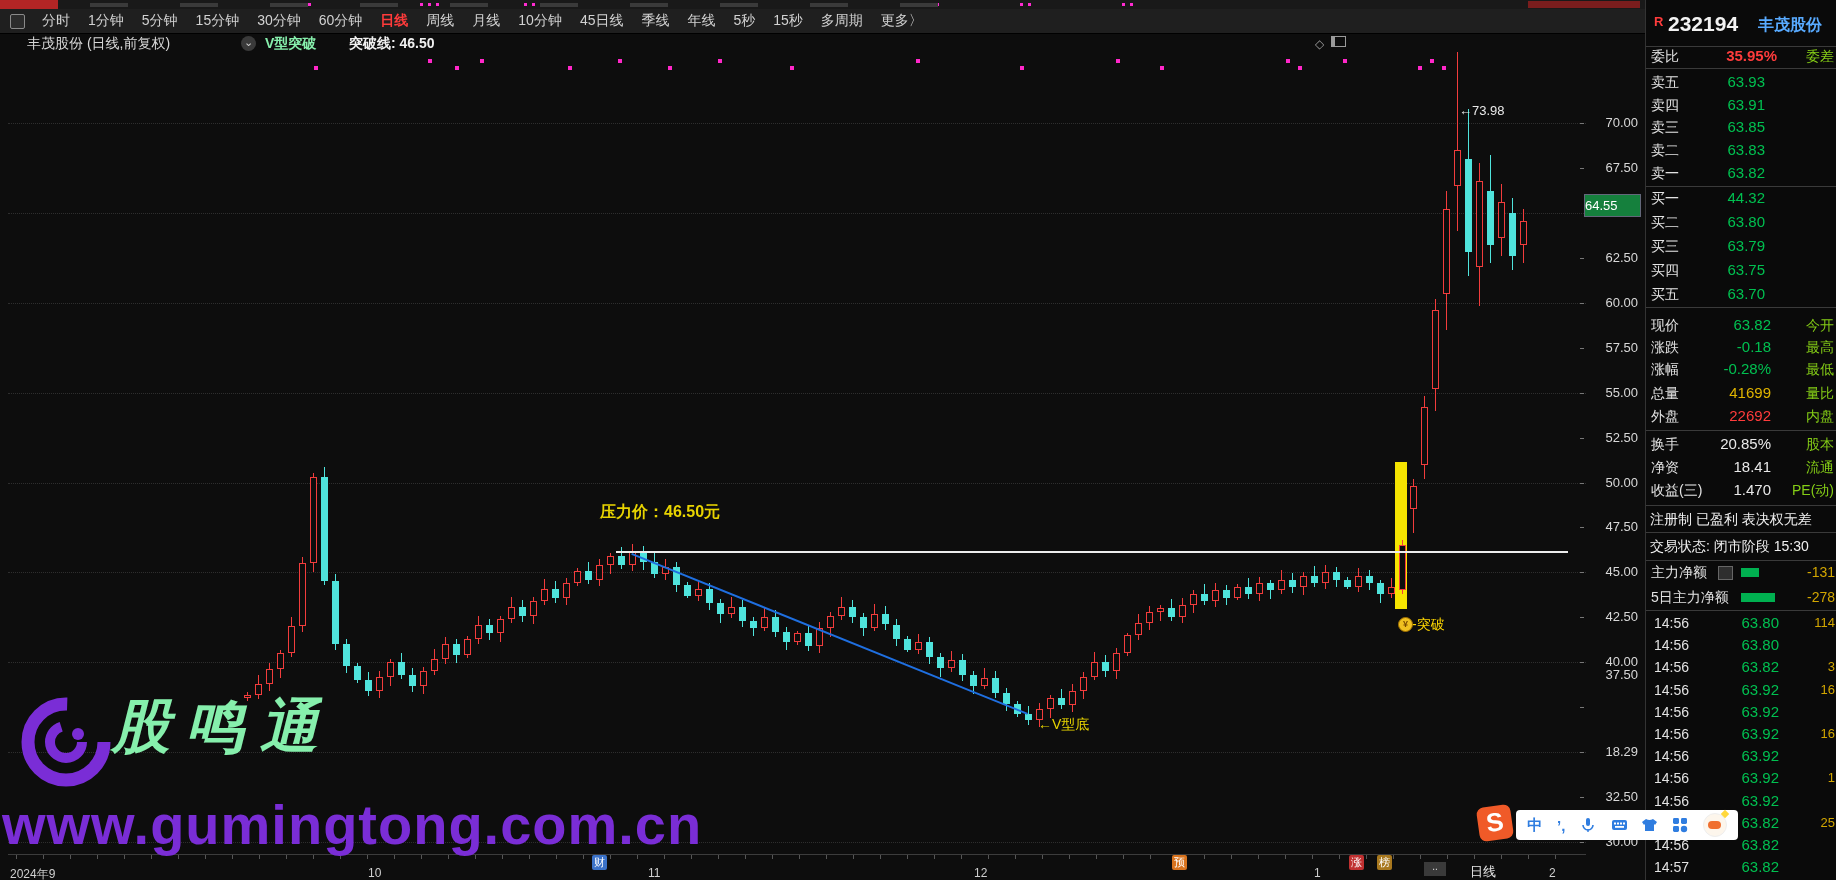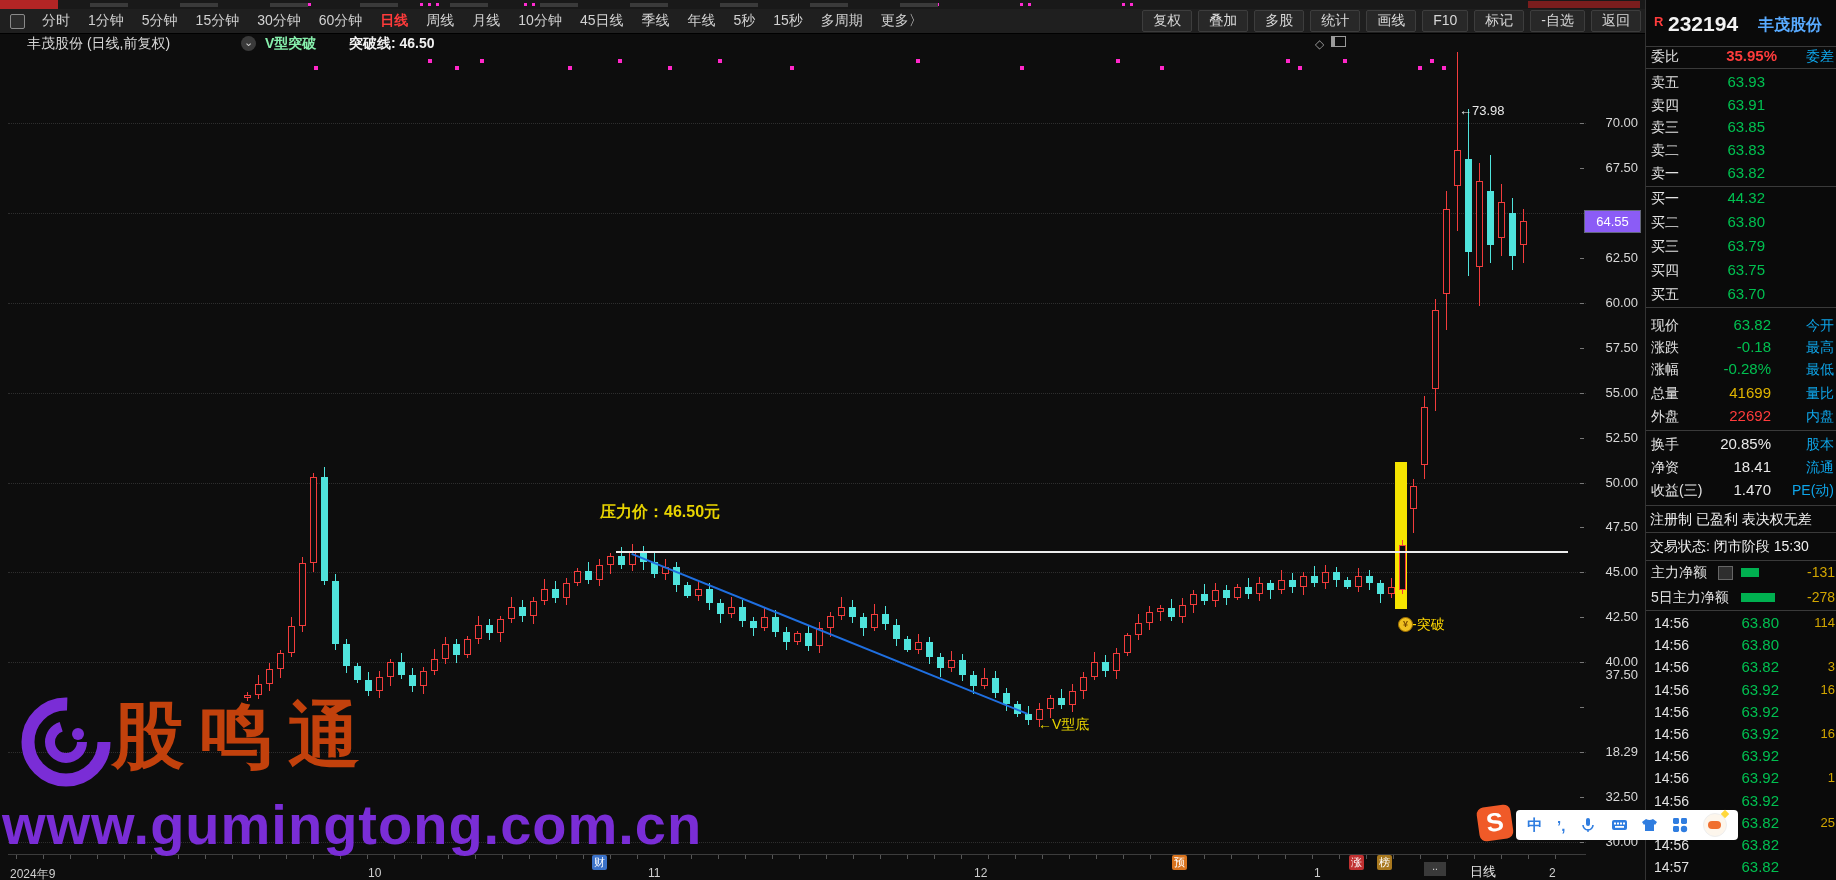--- a/index.html
+++ b/index.html
@@ -42,48 +42,48 @@
   #resistance-label{color:#e8d400;font-size:16px;font-weight:bold;}
   #high-label{color:#e8e8e8;font-size:13px;}
   #vbottom-label{color:#e8d400;font-size:14px;}
   #breakout-label{color:#ffd700;font-size:14px;}
   #coin-icon{position:absolute;width:13px;height:13px;border-radius:50%;background:#f0c020;border:1px solid #a07000;
              color:#7a4a00;font-size:9px;line-height:12px;text-align:center;font-weight:bold;}
   .chart-dot{position:absolute;width:4px;height:4px;background:#ff27c8;}
   
   .ytick{position:absolute;width:52px;text-align:right;font-size:13px;color:#d8d8d8;}
   .ytick-dash{position:absolute;width:4px;height:1px;background:#777;}
-  #last-box{left:1584px;top:210px;width:55px;height:21px;background:#8b5cf6;border:1px solid #63677a;
-            color:#fff;font-size:13px;text-align:center;line-height:21px;}
+  #last-box{left:1584px;top:194px;width:55px;height:21px;background:#15803d;border:1px solid #63677a;
+            color:#fff;font-size:13px;text-align:left;line-height:21px;}
   
   #xaxis-line{left:8px;top:854px;width:1578px;height:1px;background:#3c3c3c;}
   .xtick{position:absolute;top:855px;width:1px;height:4px;background:#555;}
   .month{position:absolute;top:866px;font-size:12px;color:#cfcfcf;}
   .badge{position:absolute;top:855px;width:15px;height:15px;font-size:11px;line-height:15px;text-align:center;color:#fff;border-radius:2px;}
   #axis-more{left:1424px;top:862px;width:22px;height:14px;background:#3a3a3a;color:#ddd;font-size:10px;line-height:10px;text-align:center;}
   #period-label{left:1470px;top:863px;font-size:13px;color:#e8e8e8;}
   
   #panel{left:1645px;top:0;width:191px;height:880px;background:#0a0a0a;border-left:1px solid #333;}
   .p-sep{position:absolute;left:0;width:191px;height:1px;background:#3a3a3a;}
   .p-row{position:absolute;left:0;width:191px;height:20px;font-size:14px;line-height:20px;}
   .p-row .lab{position:absolute;left:5px;color:#e2e2e2;}
   .p-row .val{position:absolute;right:72px;text-align:right;font-size:15px;}
-  .p-row .lab2{position:absolute;right:3px;color:#0ea5e9;}
+  .p-row .lab2{position:absolute;right:3px;color:#84cc16;}
   .p-row .vol{position:absolute;right:2px;color:#d2a600;font-size:13px;}
   .green{color:#00c050;} .red{color:#ff3c3c;} .yellow{color:#e0b400;} .white{color:#e8e8e8;} .orange{color:#e09000;}
   #p-header{position:absolute;left:0;top:12px;width:191px;height:36px;}
   #p-flag{position:absolute;left:8px;top:2px;color:#ff3c3c;font-size:13px;font-weight:bold;}
   #p-code{position:absolute;left:22px;top:0;color:#f2f2f2;font-size:21px;font-weight:bold;}
   #p-name{position:absolute;left:112px;top:3px;color:#58aaff;font-size:16px;font-weight:bold;}
   .flow-bar{position:absolute;top:6px;height:9px;background:#00b050;}
   .flow-icon{position:absolute;left:72px;top:4px;width:13px;height:12px;background:#2e2e2e;border:1px solid #666;}
   .statusline{position:absolute;left:4px;width:200px;color:#f0f0f0;font-size:14px;white-space:nowrap;}
   
   #watermark{pointer-events:none;z-index:6;}
-  #wm-big{position:absolute;left:112px;top:688px;font-size:72px;font-weight:bold;color:#c2410c;letter-spacing:16px;}
+  #wm-big{position:absolute;left:112px;top:688px;font-size:58px;font-weight:bold;color:#86efac;letter-spacing:16px;font-style:italic;}
   #wm-url{position:absolute;left:2px;top:792px;font-size:56px;font-weight:bold;color:#7a2dd6;letter-spacing:1px;}
   
   #ime{left:1478px;top:804px;width:262px;height:40px;z-index:20;}
   #ime-logo{position:absolute;left:0;top:2px;width:34px;height:34px;background:#f05a28;border-radius:7px;transform:rotate(-8deg);
             color:#fff;font-size:26px;font-weight:bold;text-align:center;line-height:33px;}
   #ime-bar{position:absolute;left:38px;top:6px;width:222px;height:30px;background:#fff;border-radius:4px;
            display:flex;align-items:center;justify-content:space-around;padding:0 4px;box-sizing:border-box;}
   .ime-ic{color:#2f7de0;font-weight:bold;font-size:15px;}
   .ime-shape{width:16px;height:16px;position:relative;}
   #ime-emoji{width:22px;height:22px;border-radius:50%;background:#fdf6ec;border:1px solid #eee;position:relative;}
@@ -136,31 +136,20 @@
         <div class="tb-item">周线</div>
         <div class="tb-item">月线</div>
         <div class="tb-item">10分钟</div>
         <div class="tb-item">45日线</div>
         <div class="tb-item">季线</div>
         <div class="tb-item">年线</div>
         <div class="tb-item">5秒</div>
         <div class="tb-item">15秒</div>
         <div class="tb-item">多周期</div>
         <div class="tb-item">更多〉</div>
-      </div>
-    <div id="toolbar-right">
-        <div class="tb-btn">复权</div>
-        <div class="tb-btn">叠加</div>
-        <div class="tb-btn">多股</div>
-        <div class="tb-btn">统计</div>
-        <div class="tb-btn">画线</div>
-        <div class="tb-btn">F10</div>
-        <div class="tb-btn">标记</div>
-        <div class="tb-btn">-自选</div>
-        <div class="tb-btn">返回</div>
       </div>
   </div>
 
   <div id="chart-header" class="abs">
     <span class="inst">丰茂股份 (日线,前复权)</span>
     <span id="ind-icon">⌄</span>
     <span class="indname">V型突破</span>
     <span class="indval">突破线: 46.50</span>
     <span class="hdr-ic" style="left:1298px;">◇</span>
     <span class="hdr-ic" style="left:1314px;top:3px;"><span style="display:inline-block;width:10px;height:9px;border:1px solid #9a9a9a;border-left-width:4px;"></span></span>

